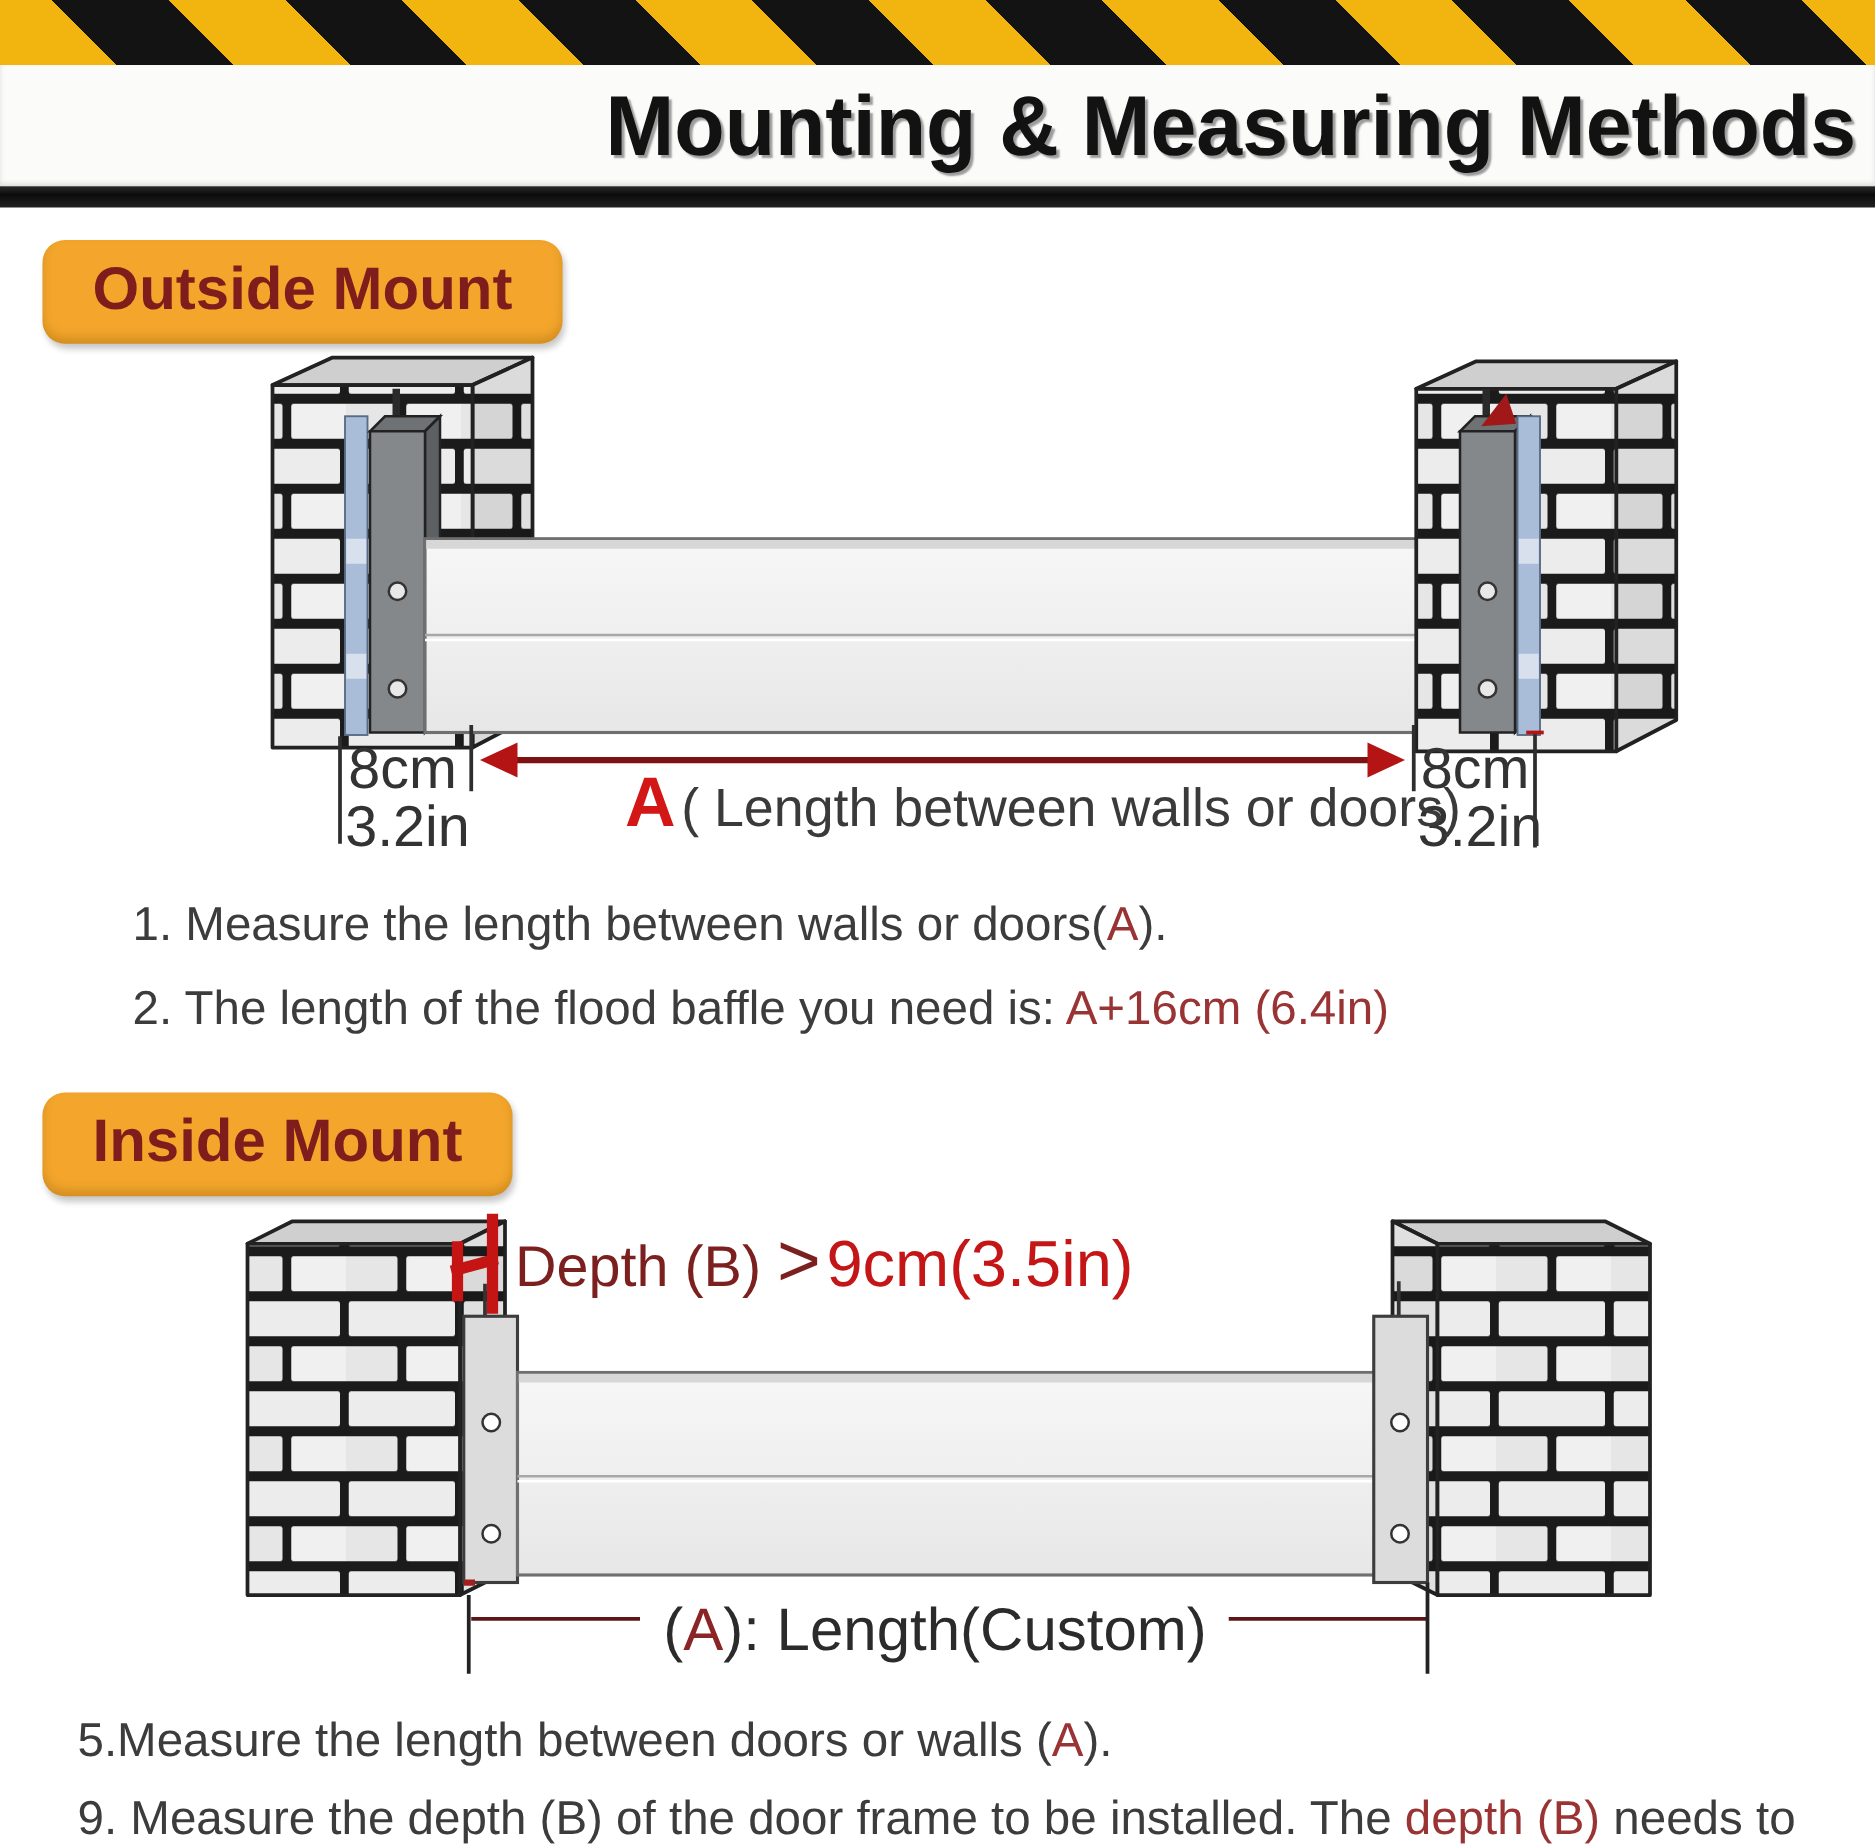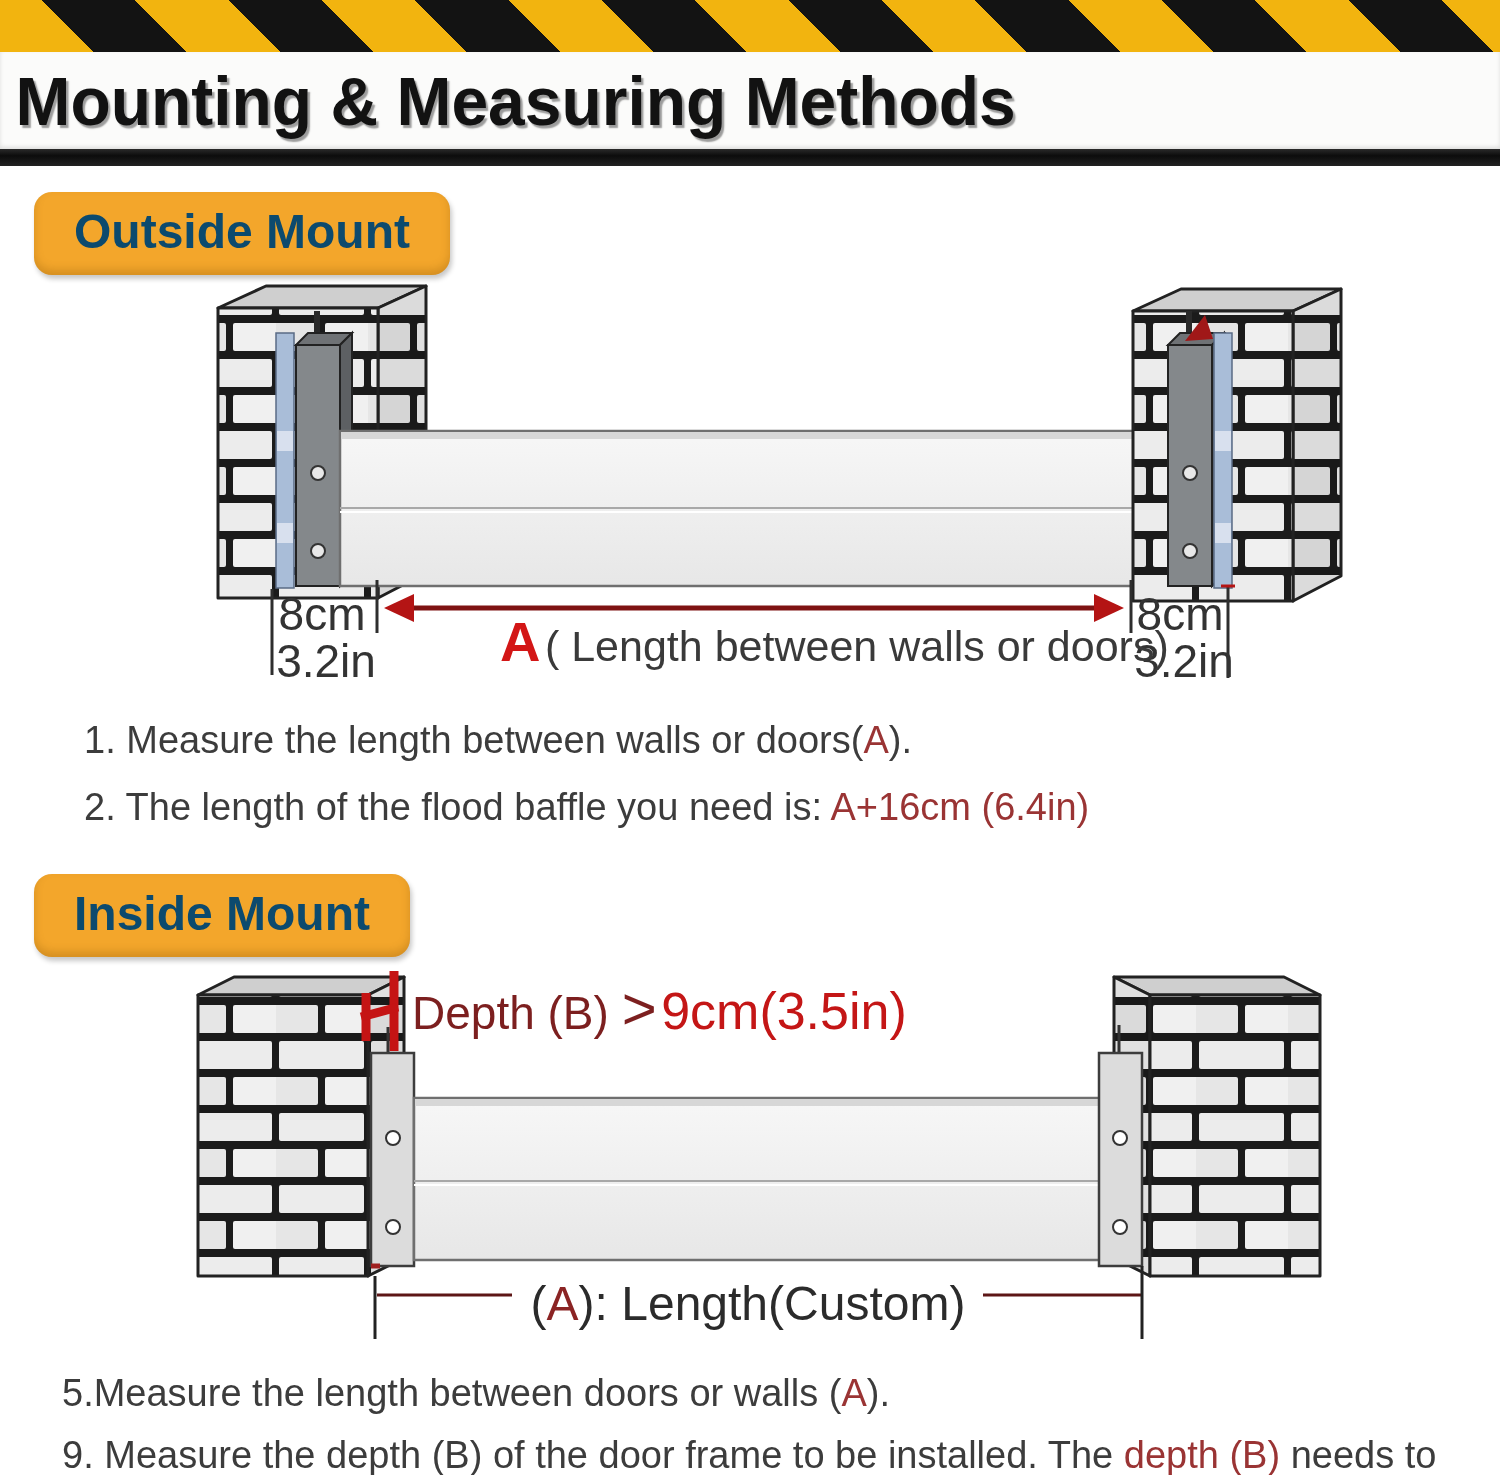--- a/index.html
+++ b/index.html
@@ -2,36 +2,36 @@
 <html><head>
 <meta charset="utf-8">
 <style>
   html,body{margin:0;padding:0;background:#ffffff;}
   .page{
     position:relative;width:1500px;height:1475px;overflow:hidden;
     font-family:"Liberation Sans","DejaVu Sans",sans-serif;background:#ffffff;
   }
   
   .hazard-tape{height:52px;background:repeating-linear-gradient(45deg,#f2b40f 0 66px,#131313 66px 132px);}
-  .title-band{height:97px;background:#fbfbfa;display:flex;align-items:center;justify-content:flex-start;
+  .title-band{height:97px;background:#fbfbfa;display:flex;align-items:center;justify-content:flex-end;
     box-shadow:inset 0 -2px 4px rgba(0,0,0,.12);}
   .title-band h1{margin:0;font-size:68px;font-weight:bold;color:#121212;letter-spacing:0;
     text-shadow:2.5px 2.5px 1.5px rgba(0,0,0,.38);transform:scaleX(.97);}
   .title-divider{height:17px;background:linear-gradient(#2a2a2a,#0c0c0c 40%,#222);}
   
   .badge{display:inline-block;margin:26px 0 8px 34px;background:#f3a62b;border-radius:18px;
-    padding:12px 40px 16px 40px;font-size:48px;font-weight:bold;color:#0c4a6e;
+    padding:12px 40px 16px 40px;font-size:48px;font-weight:bold;color:#7f1d1d;
     box-shadow:inset 0 -5px 8px rgba(120,70,0,.25), 2px 4px 5px rgba(0,0,0,.22);}
   .badge.inside{margin-top:28px;}
   
   svg.diagram{display:block;width:1500px;}
   .dim-text{font-family:"Liberation Sans","DejaVu Sans",sans-serif;}
   
   .steps{color:#3c3c3c;font-size:38px;line-height:1.5;}
-  .steps.outside{padding:4px 30px 0 84px;}
+  .steps.outside{padding:4px 30px 0 106px;}
   .steps.inside-steps{padding:2px 24px 0 62px;line-height:1.38;}
   .steps p{margin:0 0 10px 0;}
   .steps .hl{color:#9a3434;}
 </style>
 </head>
 <body>
 
 <div class="page">
 
   <header>

